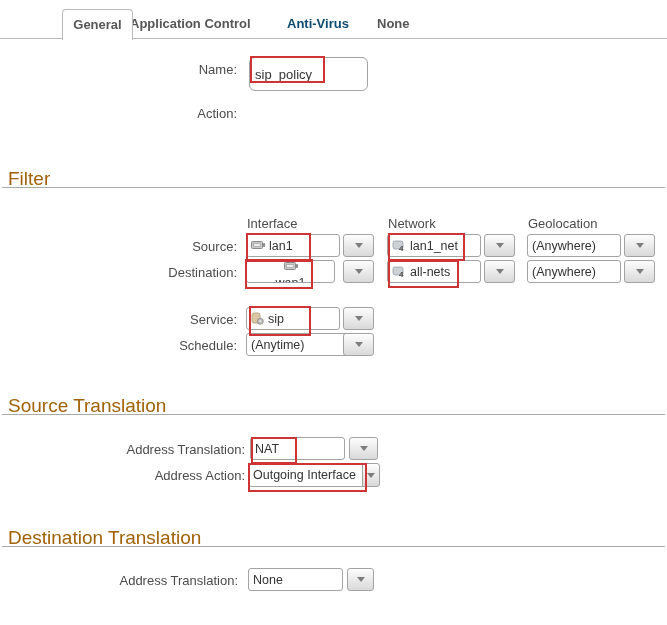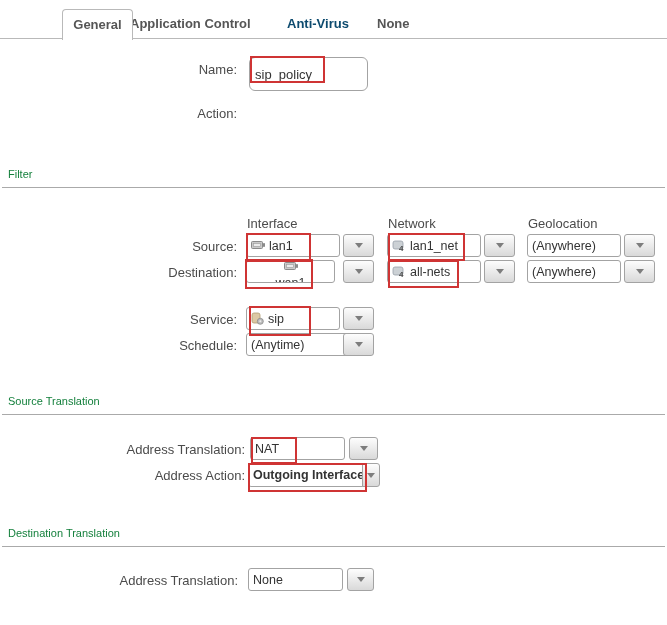--- a/index.html
+++ b/index.html
@@ -15,21 +15,21 @@
   .lbl{position:absolute;text-align:right;color:#4b4b4b;}
   .textinput{position:absolute;box-sizing:border-box;border:1px solid #a3a3a3;border-radius:6px;
              font-family:"Liberation Sans",sans-serif;font-size:13px;color:#333;padding:16px 5px;background:#fff;}
   .combo-field{position:absolute;box-sizing:border-box;height:23px;border:1px solid #a3a3a3;border-radius:3px;
                background:#fff;display:flex;align-items:center;gap:4px;padding:0 4px;font-size:12.5px;color:#333;
                white-space:nowrap;overflow:hidden;}
   .combo-btn{position:absolute;box-sizing:border-box;height:23px;border:1px solid #a3a3a3;border-radius:3px;
              background:linear-gradient(#fdfdfd,#d9d9d9);display:flex;align-items:center;justify-content:center;}
   .arrow{width:0;height:0;border-left:4px solid transparent;border-right:4px solid transparent;
          border-top:5px solid #7d7d7d;}
-  .section-title{position:absolute;left:8px;font-size:11px;color:#15803d;}
+  .section-title{position:absolute;left:8px;font-size:19px;color:#a16207;}
   .rule{position:absolute;left:2px;width:663px;height:1px;background:#aaa;}
   .colhead{position:absolute;color:#4b4b4b;}
   
   .toggle{position:absolute;left:247px;top:100px;width:90px;height:27px;cursor:pointer;}
   .toggle-on{position:absolute;left:0;top:0;width:66px;height:27px;box-sizing:border-box;
              background:linear-gradient(#74ca3c,#4ea326);border:1px solid #459122;border-radius:5px;
              color:#fff;font-weight:bold;font-size:12.5px;text-align:center;line-height:25px;}
   .toggle-knob{position:absolute;left:60px;top:0;width:30px;height:27px;box-sizing:border-box;
                background:linear-gradient(#fbfbfb,#d6d6d6);border:1px solid #9b9b9b;border-radius:5px;}
   
@@ -153,21 +153,21 @@
 
   <div class="lbl" style="left:0;top:442px;width:245px;">Address Translation:</div>
   <div class="combo-field" style="left:250px;top:437px;width:95px;">
     <span>NAT</span>
   </div>
   <div class="combo-btn" style="left:349px;top:437px;width:29px;">
     <span class="arrow"></span>
   </div>
 
   <div class="lbl" style="left:0;top:468px;width:245px;">Address Action:</div>
-  <div class="combo-field" style="left:248px;top:463px;width:115px;height:24px;border-radius:3px 0 0 3px;font-weight:bold;">
+  <div class="combo-field" style="left:248px;top:463px;width:115px;height:24px;border-radius:3px 0 0 3px;">
     <span>Outgoing Interface</span>
   </div>
   <div class="combo-btn" style="left:362px;top:463px;width:18px;height:24px;border-radius:0 3px 3px 0;">
     <span class="arrow"></span>
   </div>
 
   <div class="section-title" style="top:527px;">Destination Translation</div>
   <div class="rule" style="top:546px;"></div>
 
   <div class="lbl" style="left:0;top:573px;width:238px;">Address Translation:</div>

